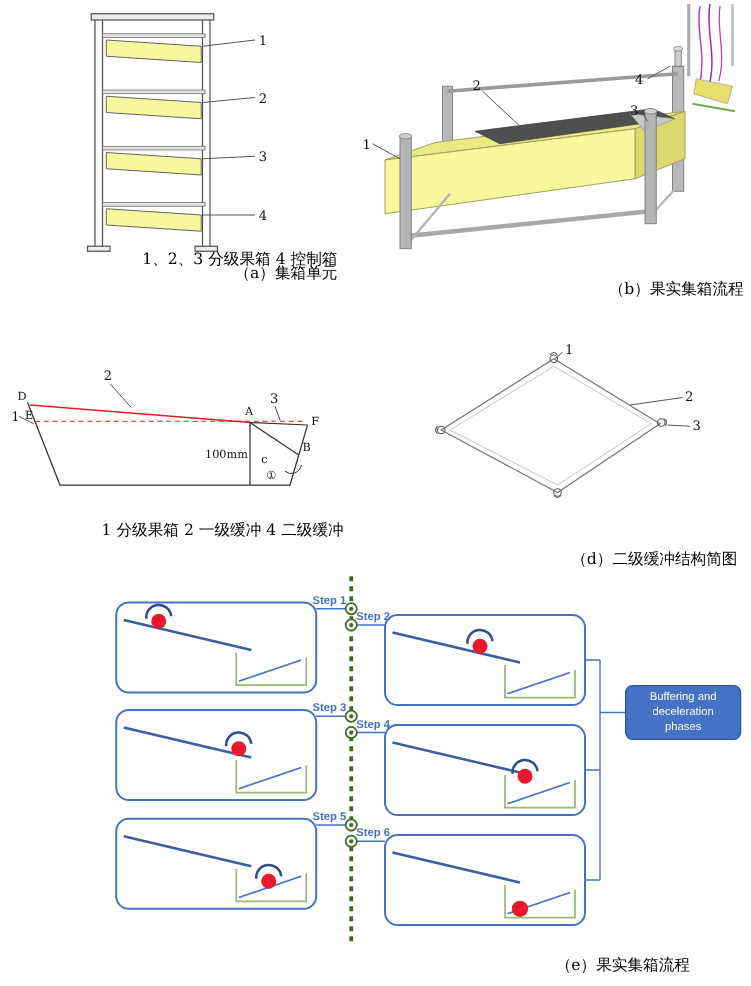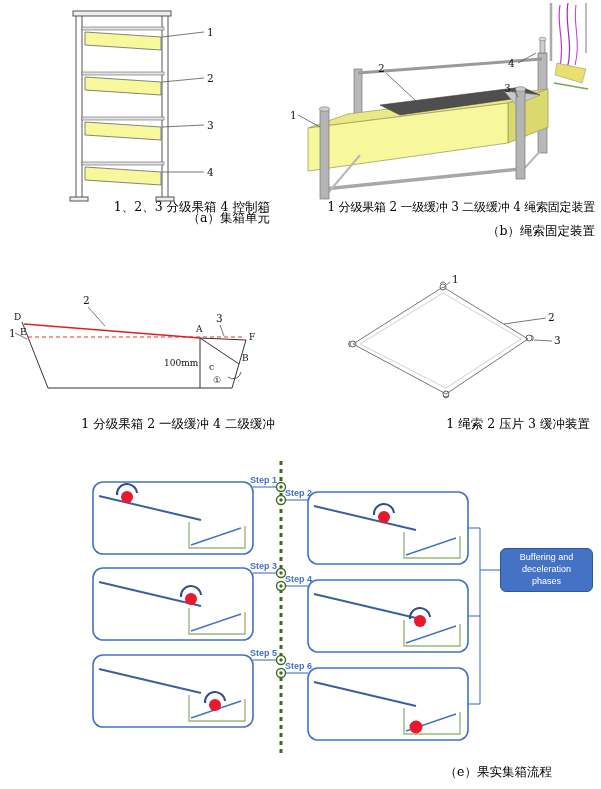--- a/index.html
+++ b/index.html
@@ -247,19 +247,18 @@
     <text class="step-label" x="197" y="114" text-anchor="end">Step 3</text>
     <text class="step-label" x="205" y="127" text-anchor="start">Step 4</text>
     <text class="step-label" x="197" y="201" text-anchor="end">Step 5</text>
     <text class="step-label" x="205" y="214" text-anchor="start">Step 6</text>
   </svg>
 
   <div id="buffer-box">Buffering and deceleration phases</div>
 
   <div class="cap" style="left:15px;top:199px;width:255px">1、2、3 分级果箱 4 控制箱</div>
   <div class="cap" style="left:15px;top:210px;width:255px">（a）集箱单元</div>
-  <div class="cap tight" style="left:280px;top:199px;width:315px">1 分级果箱 2 一级缓冲 3 二级缓冲 4 绳索固定装置</div>
-  <div class="cap" style="left:280px;top:223px;width:315px">（b）绳索固定装置</div>
+  <div class="cap" style="left:280px;top:223px;width:315px">（b）果实集箱流程</div>
   <div class="cap" style="left:0px;top:416px;width:275px">1 分级果箱 2 一级缓冲 4 二级缓冲</div>
-  <div class="cap" style="left:325px;top:416px;width:265px">1 绳索 2 压片 3 缓冲装置</div>
+  <div class="cap" style="left:325px;top:439px;width:265px">（d）二级缓冲结构简图</div>
   <div class="cap" style="left:0px;top:764px;width:552px">（e）果实集箱流程</div>
 
 </div>
 
 </body></html>

